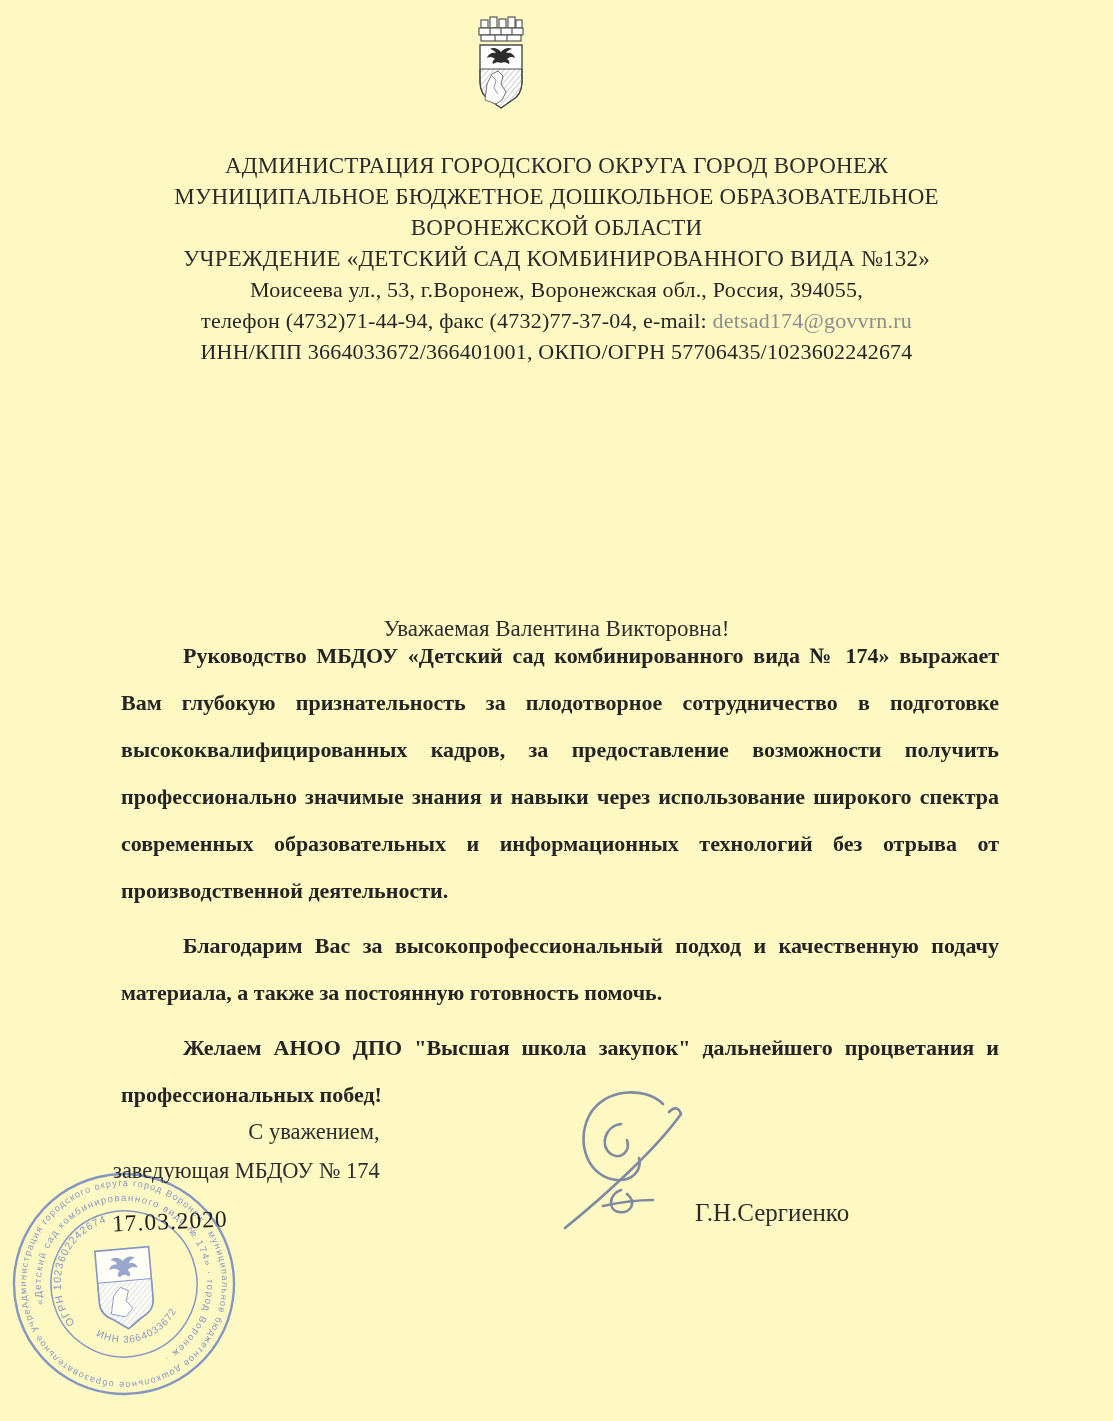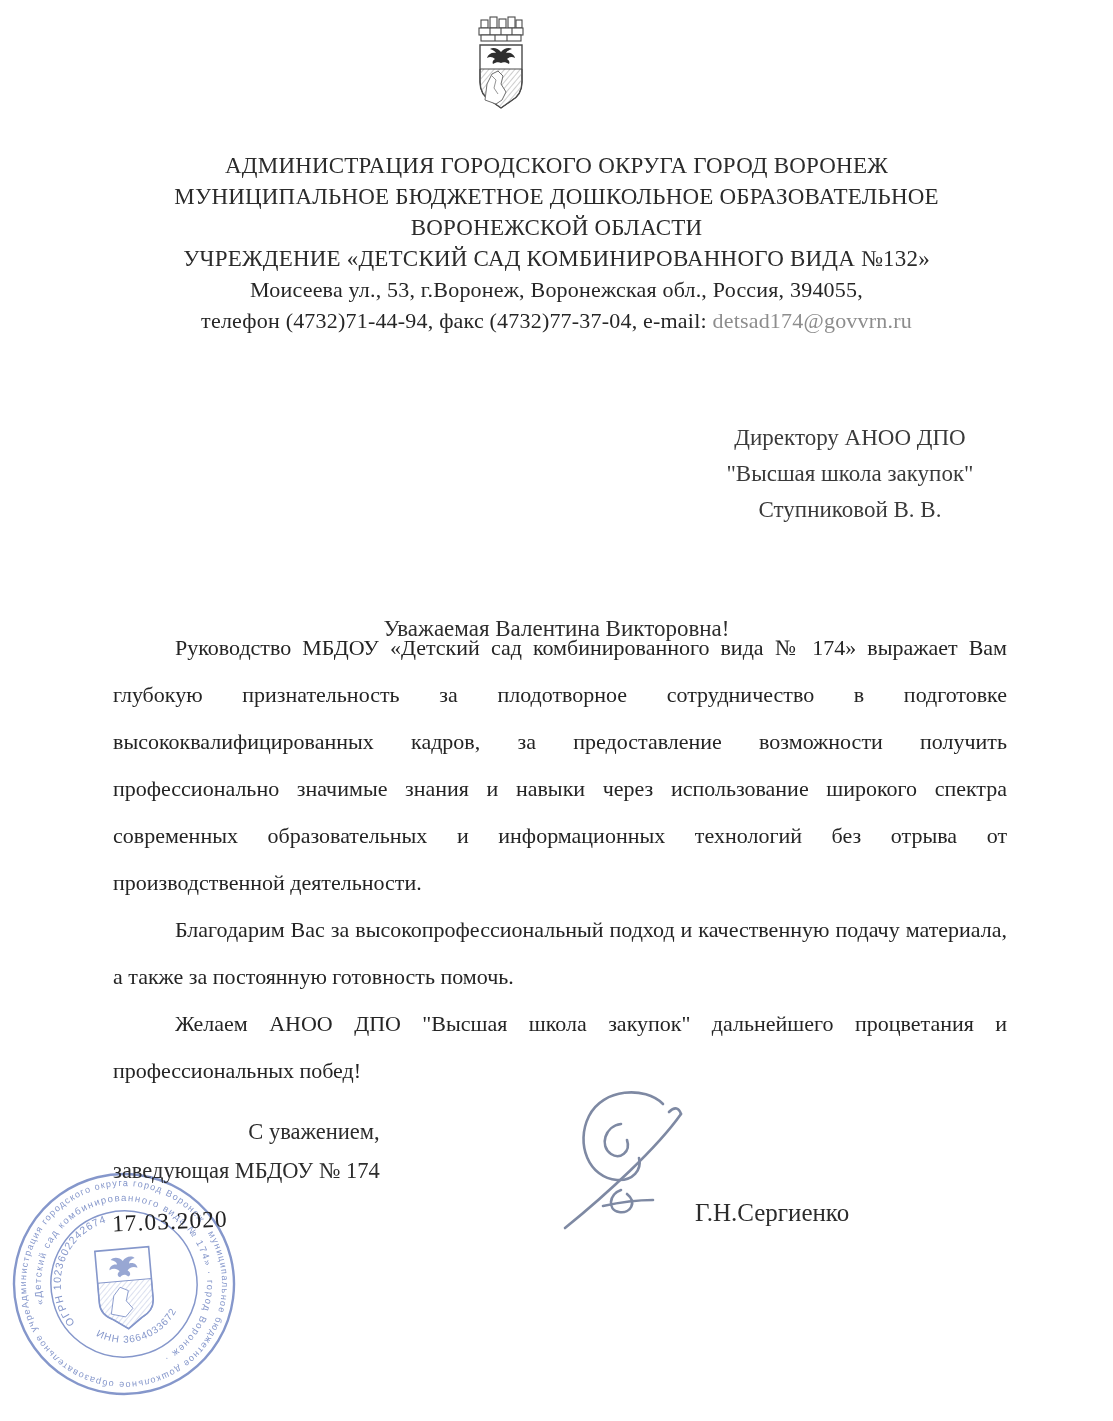--- a/index.html
+++ b/index.html
@@ -1,18 +1,18 @@
 <!DOCTYPE html>
 <html><head>
 <meta charset="utf-8">
 <style>
   html,body{margin:0;padding:0;background:#e8e8e8;}
   .page{
     position:relative;width:1113px;height:1421px;margin:0 auto;
-    background:#ffffff;overflow:hidden;
+    background:#fef9c3;overflow:hidden;
     font-family:"Liberation Serif","DejaVu Serif",serif;
     color:#1f1f1f;
     -webkit-font-smoothing:antialiased;
   }
   
   .emblem{position:absolute;left:472px;top:14px;width:58px;height:100px;}
   .org-header{
     position:absolute;top:150px;left:60px;right:60px;
     text-align:center;font-size:23px;line-height:31px;color:#2b2b2b;
     letter-spacing:.2px;
@@ -27,21 +27,21 @@
   
   .salutation{
     position:absolute;top:580px;left:0;right:0;
     text-align:center;font-size:23px;color:#2e2e2e;margin-top:36px;
   }
   
   .body-text{
     position:absolute;top:624px;left:113px;width:894px;
     font-size:22px;line-height:47px;text-align:justify;color:#242424;
   }
-  .body-text p{margin:0;text-indent:62px;}
+  .body-text p{margin:8px;text-indent:62px;font-weight:bold;}
   
   .closing-left{
     position:absolute;top:1112px;left:113px;z-index:3;
     font-size:22.5px;line-height:39px;color:#2c2c2c;text-align:right;
   }
   .closing-left .indent{padding-left:62px;}
   .signature-svg{position:absolute;top:1082px;left:545px;width:160px;height:148px;z-index:2;}
   .signer-name{position:absolute;top:1158px;left:695px;font-size:25px;color:#2c2c2c;z-index:2;margin-top:41px;}
   .date-stamp{
     position:absolute;top:1208px;left:112px;z-index:3;
@@ -96,27 +96,23 @@
 
   <div class="org-header">
     <div>АДМИНИСТРАЦИЯ ГОРОДСКОГО ОКРУГА ГОРОД ВОРОНЕЖ</div>
     <div>МУНИЦИПАЛЬНОЕ БЮДЖЕТНОЕ ДОШКОЛЬНОЕ ОБРАЗОВАТЕЛЬНОЕ</div>
     <div>ВОРОНЕЖСКОЙ ОБЛАСТИ</div>
     <div>УЧРЕЖДЕНИЕ «ДЕТСКИЙ САД КОМБИНИРОВАННОГО ВИДА №132»</div>
     <div class="contact">Моисеева ул., 53, г.Воронеж, Воронежская обл., Россия, 394055,</div>
     <div class="contact">
       <span>телефон (4732)71-44-94, факс (4732)77-37-04, e-mail: </span><span class="email-link">detsad174@govvrn.ru</span>
     </div>
+    <div class="contact">ИНН/КПП 3664033672/366401001, ОКПО/ОГРН 57706435/1023602242674</div>
   </div>
 
-  <div class="addressee">
-    <div>Директору АНОО ДПО</div>
-    <div>"Высшая школа закупок"</div>
-    <div>Ступниковой В. В.</div>
-  </div>
 
   <div class="salutation">Уважаемая Валентина Викторовна!</div>
 
   <div class="body-text">
     <p>Руководство МБДОУ «Детский сад комбинированного вида № 174» выражает Вам глубокую признательность за плодотворное сотрудничество в подготовке высококвалифицированных кадров, за предоставление возможности получить профессионально значимые знания и навыки через использование широкого спектра современных образовательных и информационных технологий без отрыва от производственной деятельности.</p>
     <p>Благодарим Вас за высокопрофессиональный подход и качественную подачу материала, а также за постоянную готовность помочь.</p>
     <p>Желаем АНОО ДПО "Высшая школа закупок" дальнейшего процветания и профессиональных побед!</p>
   </div>
 
   <div class="closing-left">

